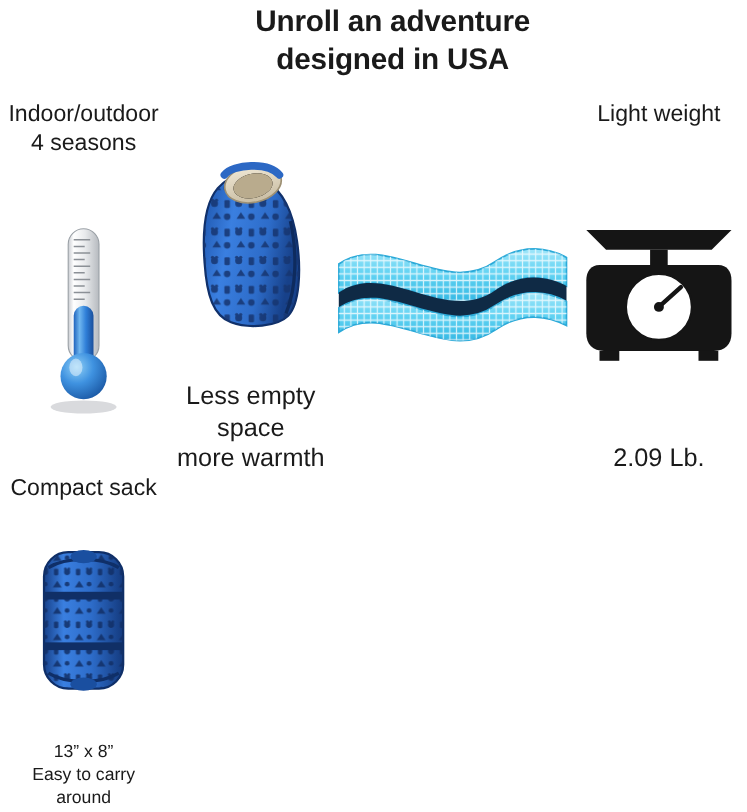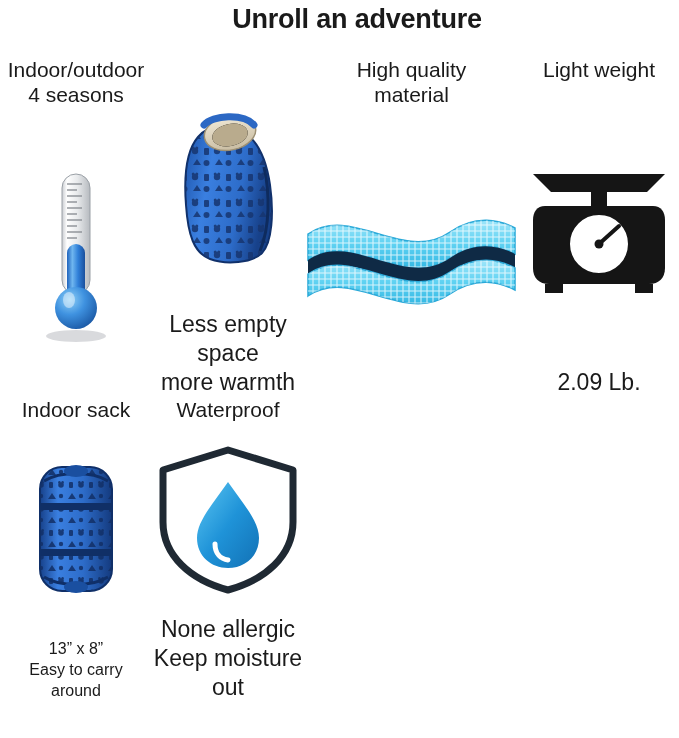--- a/index.html
+++ b/index.html
@@ -80,20 +80,21 @@
 
   svg { display: block; }
 </style>
 </head>
 <body>
 
 <div class="page">
 
   <div class="headline">
     <div>Unroll an adventure</div>
+    <div>designed in USA</div>
   </div>
 
   <div class="grid">
 
     <div class="cell">
       <div class="cell-title">Indoor/outdoor
 4 seasons</div>
       <div class="art">
         <div class="thermo-wrap">
           <svg viewBox="0 0 100 175" width="100" height="175">
@@ -181,22 +182,20 @@
 
             <path d="M96 74 C102 100 102 134 92 158" fill="none" stroke="#0e2b5e" stroke-width="3"></path>
           </svg>
         </div>
       </div>
       <div class="cell-caption">Less empty space
 more warmth</div>
     </div>
 
     <div class="cell">
-      <div class="cell-title">High quality
-material</div>
       <div class="art">
         <div class="fabric-wrap">
           <svg viewBox="0 0 215 115" width="215" height="115">
             <defs>
               <linearGradient id="cyanG" x1="0" y1="0" x2="0" y2="1">
                 <stop offset="0%" stop-color="#9fe6fa"></stop>
                 <stop offset="50%" stop-color="#5fd2f2"></stop>
                 <stop offset="100%" stop-color="#35b9e4"></stop>
               </linearGradient>
               <pattern id="weave" width="6" height="6" patternUnits="userSpaceOnUse">
@@ -236,21 +235,21 @@
 
             <rect x="26" y="134" width="18" height="9" fill="#151515"></rect>
             <rect x="116" y="134" width="18" height="9" fill="#151515"></rect>
           </svg>
         </div>
       </div>
       <div class="cell-caption">2.09 Lb.</div>
     </div>
 
     <div class="cell">
-      <div class="cell-title">Indoor sack</div>
+      <div class="cell-title">Compact sack</div>
       <div class="art">
         <div class="sack-wrap">
           <svg viewBox="0 0 120 150" width="120" height="150">
             <defs>
               <linearGradient id="sackG" x1="0" y1="0" x2="1" y2="0">
                 <stop offset="0%" stop-color="#17418a"></stop>
                 <stop offset="25%" stop-color="#3a7fe0"></stop>
                 <stop offset="60%" stop-color="#2d6cc9"></stop>
                 <stop offset="100%" stop-color="#143a7e"></stop>
               </linearGradient>
@@ -278,36 +277,15 @@
             <rect x="24" y="48" width="72" height="7" fill="#102f66"></rect>
             <rect x="24" y="94" width="72" height="7" fill="#102f66"></rect>
           </svg>
         </div>
       </div>
       <div class="cell-caption small">13” x 8”
 Easy to carry
 around</div>
     </div>
 
-    <div class="cell">
-      <div class="cell-title">Waterproof</div>
-      <div class="art">
-        <div class="shield-wrap">
-          <svg viewBox="0 0 150 150" width="150" height="150">
-            <defs>
-              <linearGradient id="dropG" x1="0" y1="0" x2="1" y2="1">
-                <stop offset="0%" stop-color="#5cc6f2"></stop>
-                <stop offset="50%" stop-color="#1f93d8"></stop>
-                <stop offset="100%" stop-color="#1271b5"></stop>
-              </linearGradient>
-            </defs>
-            <path d="M75 6 L140 26 V78 C140 112 112 136 75 146 C38 136 10 112 10 78 V26 Z" fill="none" stroke="#1f2933" stroke-width="7" stroke-linejoin="round"></path>
-            <path d="M75 38 C92 62 106 78 106 94 C106 112 92 124 75 124 C58 124 44 112 44 94 C44 78 58 62 75 38 Z" fill="url(#dropG)"></path>
-            <path d="M62 100 C62 110 68 115 75 116" fill="none" stroke="#ffffff" stroke-width="5" stroke-linecap="round"></path>
-          </svg>
-        </div>
-      </div>
-      <div class="cell-caption">None allergic
-Keep moisture out</div>
-    </div>
 
   </div>
 </div>
 
 </body></html>

